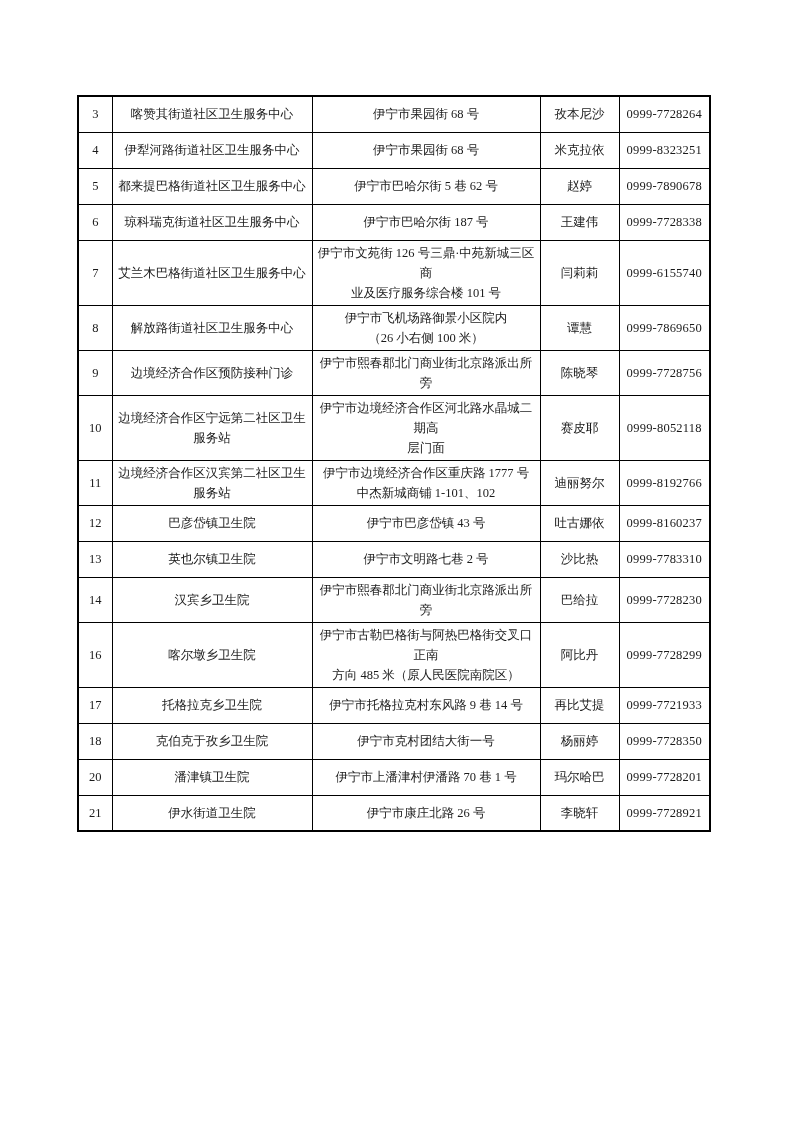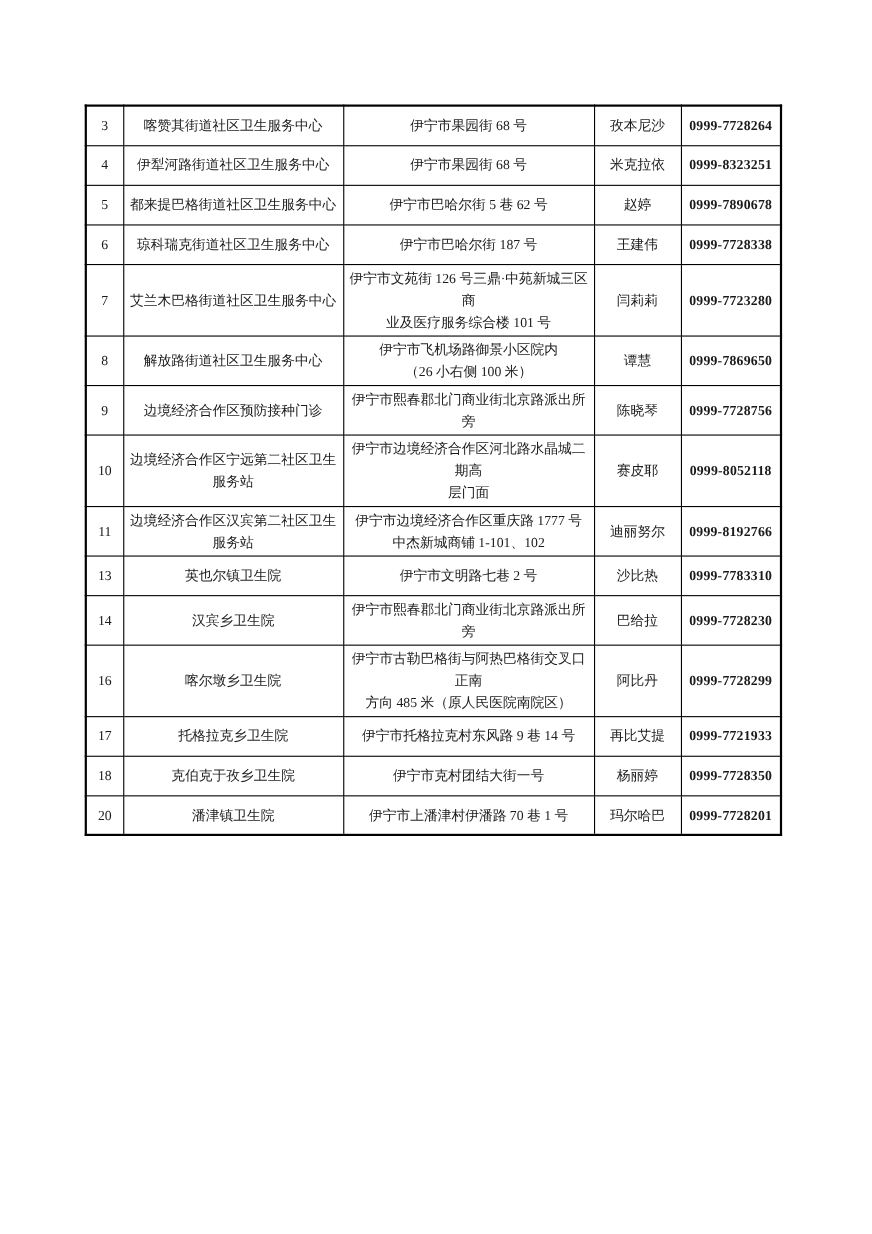--- a/index.html
+++ b/index.html
@@ -27,21 +27,21 @@
     text-align: center;
     vertical-align: middle;
     font-size: 12.5px;
     line-height: 20px;
     padding: 2px 3px;
     height: 36px;
     white-space: pre-line;
     overflow: hidden;
   }
   td.col-num   { font-size: 12px; }
-  td.col-phone { letter-spacing: 0.2px; font-weight: bold; }
+  td.col-phone { letter-spacing: 0.2px; }
 </style>
 </head>
 <body>
 
 <div class="page">
   <table class="health-table">
     <colgroup>
       <col style="width:34px">
       <col style="width:200px">
       <col style="width:228px">
@@ -80,21 +80,21 @@
     <td class="col-contact">王建伟</td>
     <td class="col-phone">0999-7728338</td>
   </tr>
 
   <tr>
     <td class="col-num">7</td>
     <td class="col-name">艾兰木巴格街道社区卫生服务中心</td>
     <td class="col-addr">伊宁市文苑街 126 号三鼎·中苑新城三区商
 业及医疗服务综合楼 101 号</td>
     <td class="col-contact">闫莉莉</td>
-    <td class="col-phone">0999-7723280</td>
+    <td class="col-phone">0999-6155740</td>
   </tr>
 
   <tr>
     <td class="col-num">8</td>
     <td class="col-name">解放路街道社区卫生服务中心</td>
     <td class="col-addr">伊宁市飞机场路御景小区院内
 （26 小右侧 100 米）</td>
     <td class="col-contact">谭慧</td>
     <td class="col-phone">0999-7869650</td>
   </tr>
@@ -120,20 +120,27 @@
   <tr>
     <td class="col-num">11</td>
     <td class="col-name">边境经济合作区汉宾第二社区卫生
 服务站</td>
     <td class="col-addr">伊宁市边境经济合作区重庆路 1777 号
 中杰新城商铺 1-101、102</td>
     <td class="col-contact">迪丽努尔</td>
     <td class="col-phone">0999-8192766</td>
   </tr>
 
+  <tr>
+    <td class="col-num">12</td>
+    <td class="col-name">巴彦岱镇卫生院</td>
+    <td class="col-addr">伊宁市巴彦岱镇 43 号</td>
+    <td class="col-contact">吐古娜依</td>
+    <td class="col-phone">0999-8160237</td>
+  </tr>
 
   <tr>
     <td class="col-num">13</td>
     <td class="col-name">英也尔镇卫生院</td>
     <td class="col-addr">伊宁市文明路七巷 2 号</td>
     <td class="col-contact">沙比热</td>
     <td class="col-phone">0999-7783310</td>
   </tr>
 
   <tr>
@@ -172,15 +179,22 @@
 
 
   <tr>
     <td class="col-num">20</td>
     <td class="col-name">潘津镇卫生院</td>
     <td class="col-addr">伊宁市上潘津村伊潘路 70 巷 1 号</td>
     <td class="col-contact">玛尔哈巴</td>
     <td class="col-phone">0999-7728201</td>
   </tr>
 
+  <tr>
+    <td class="col-num">21</td>
+    <td class="col-name">伊水街道卫生院</td>
+    <td class="col-addr">伊宁市康庄北路 26 号</td>
+    <td class="col-contact">李晓轩</td>
+    <td class="col-phone">0999-7728921</td>
+  </tr>
 </tbody>
   </table>
 </div>
 
 </body></html>

